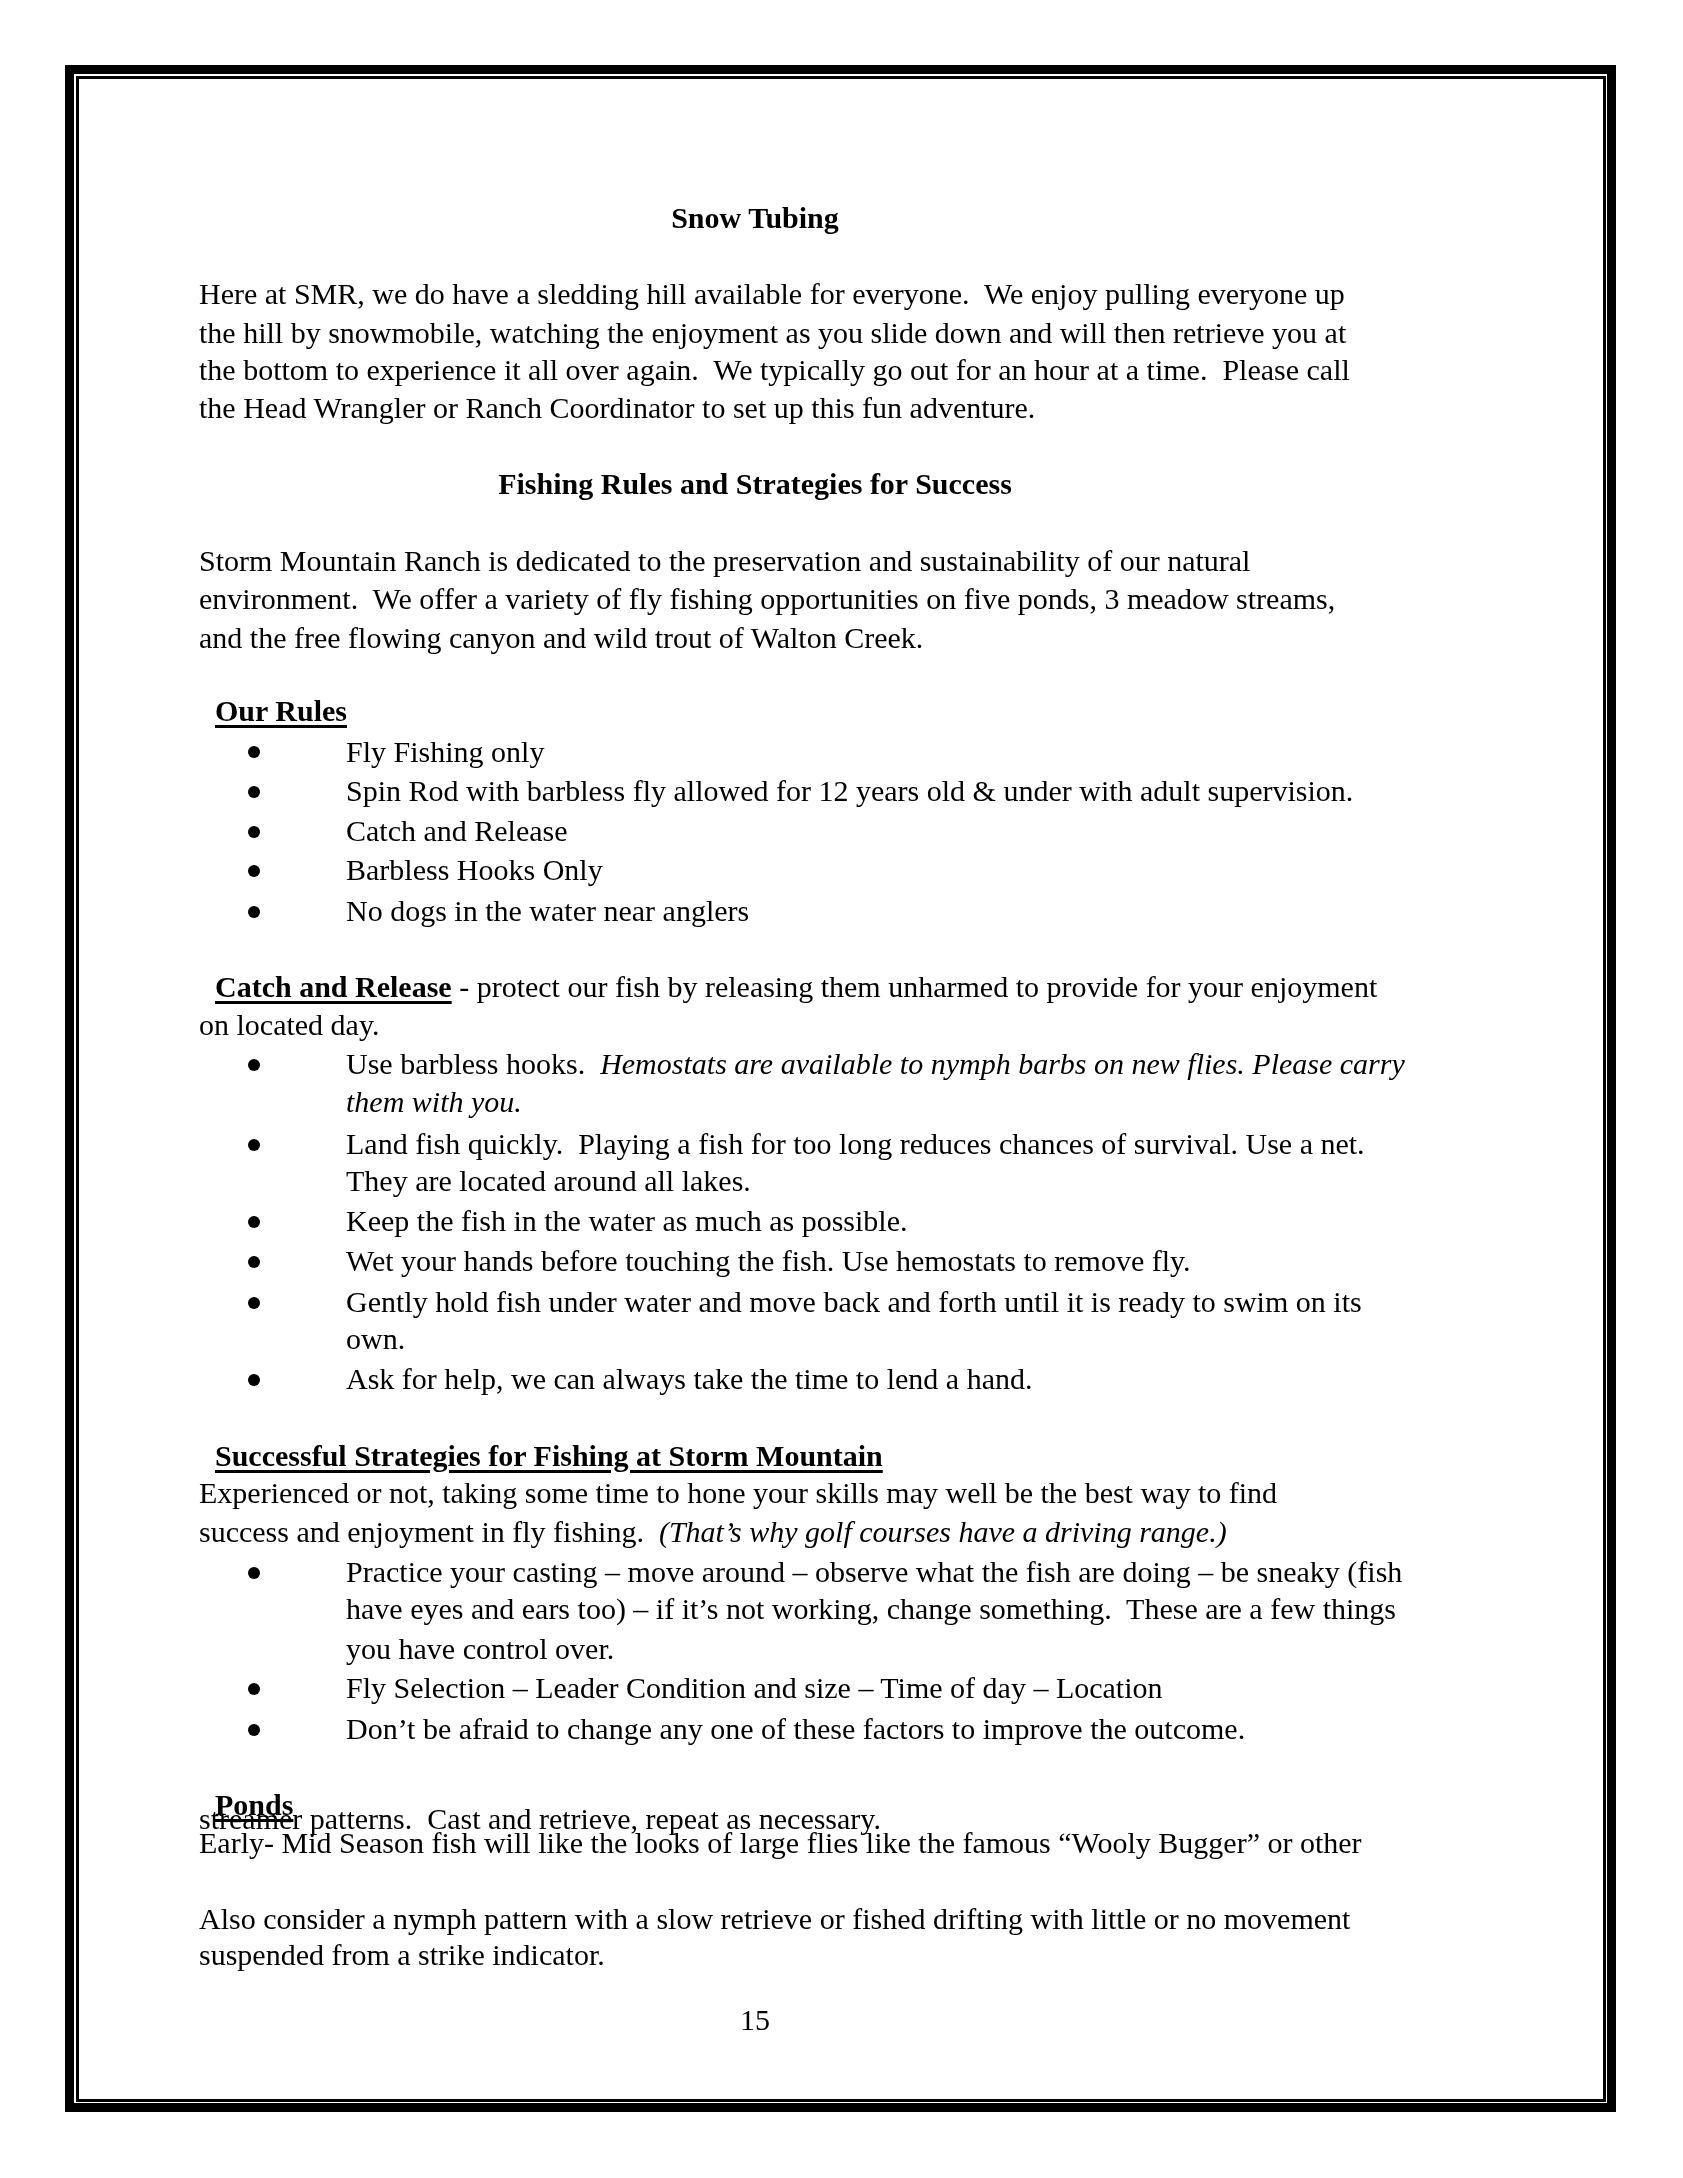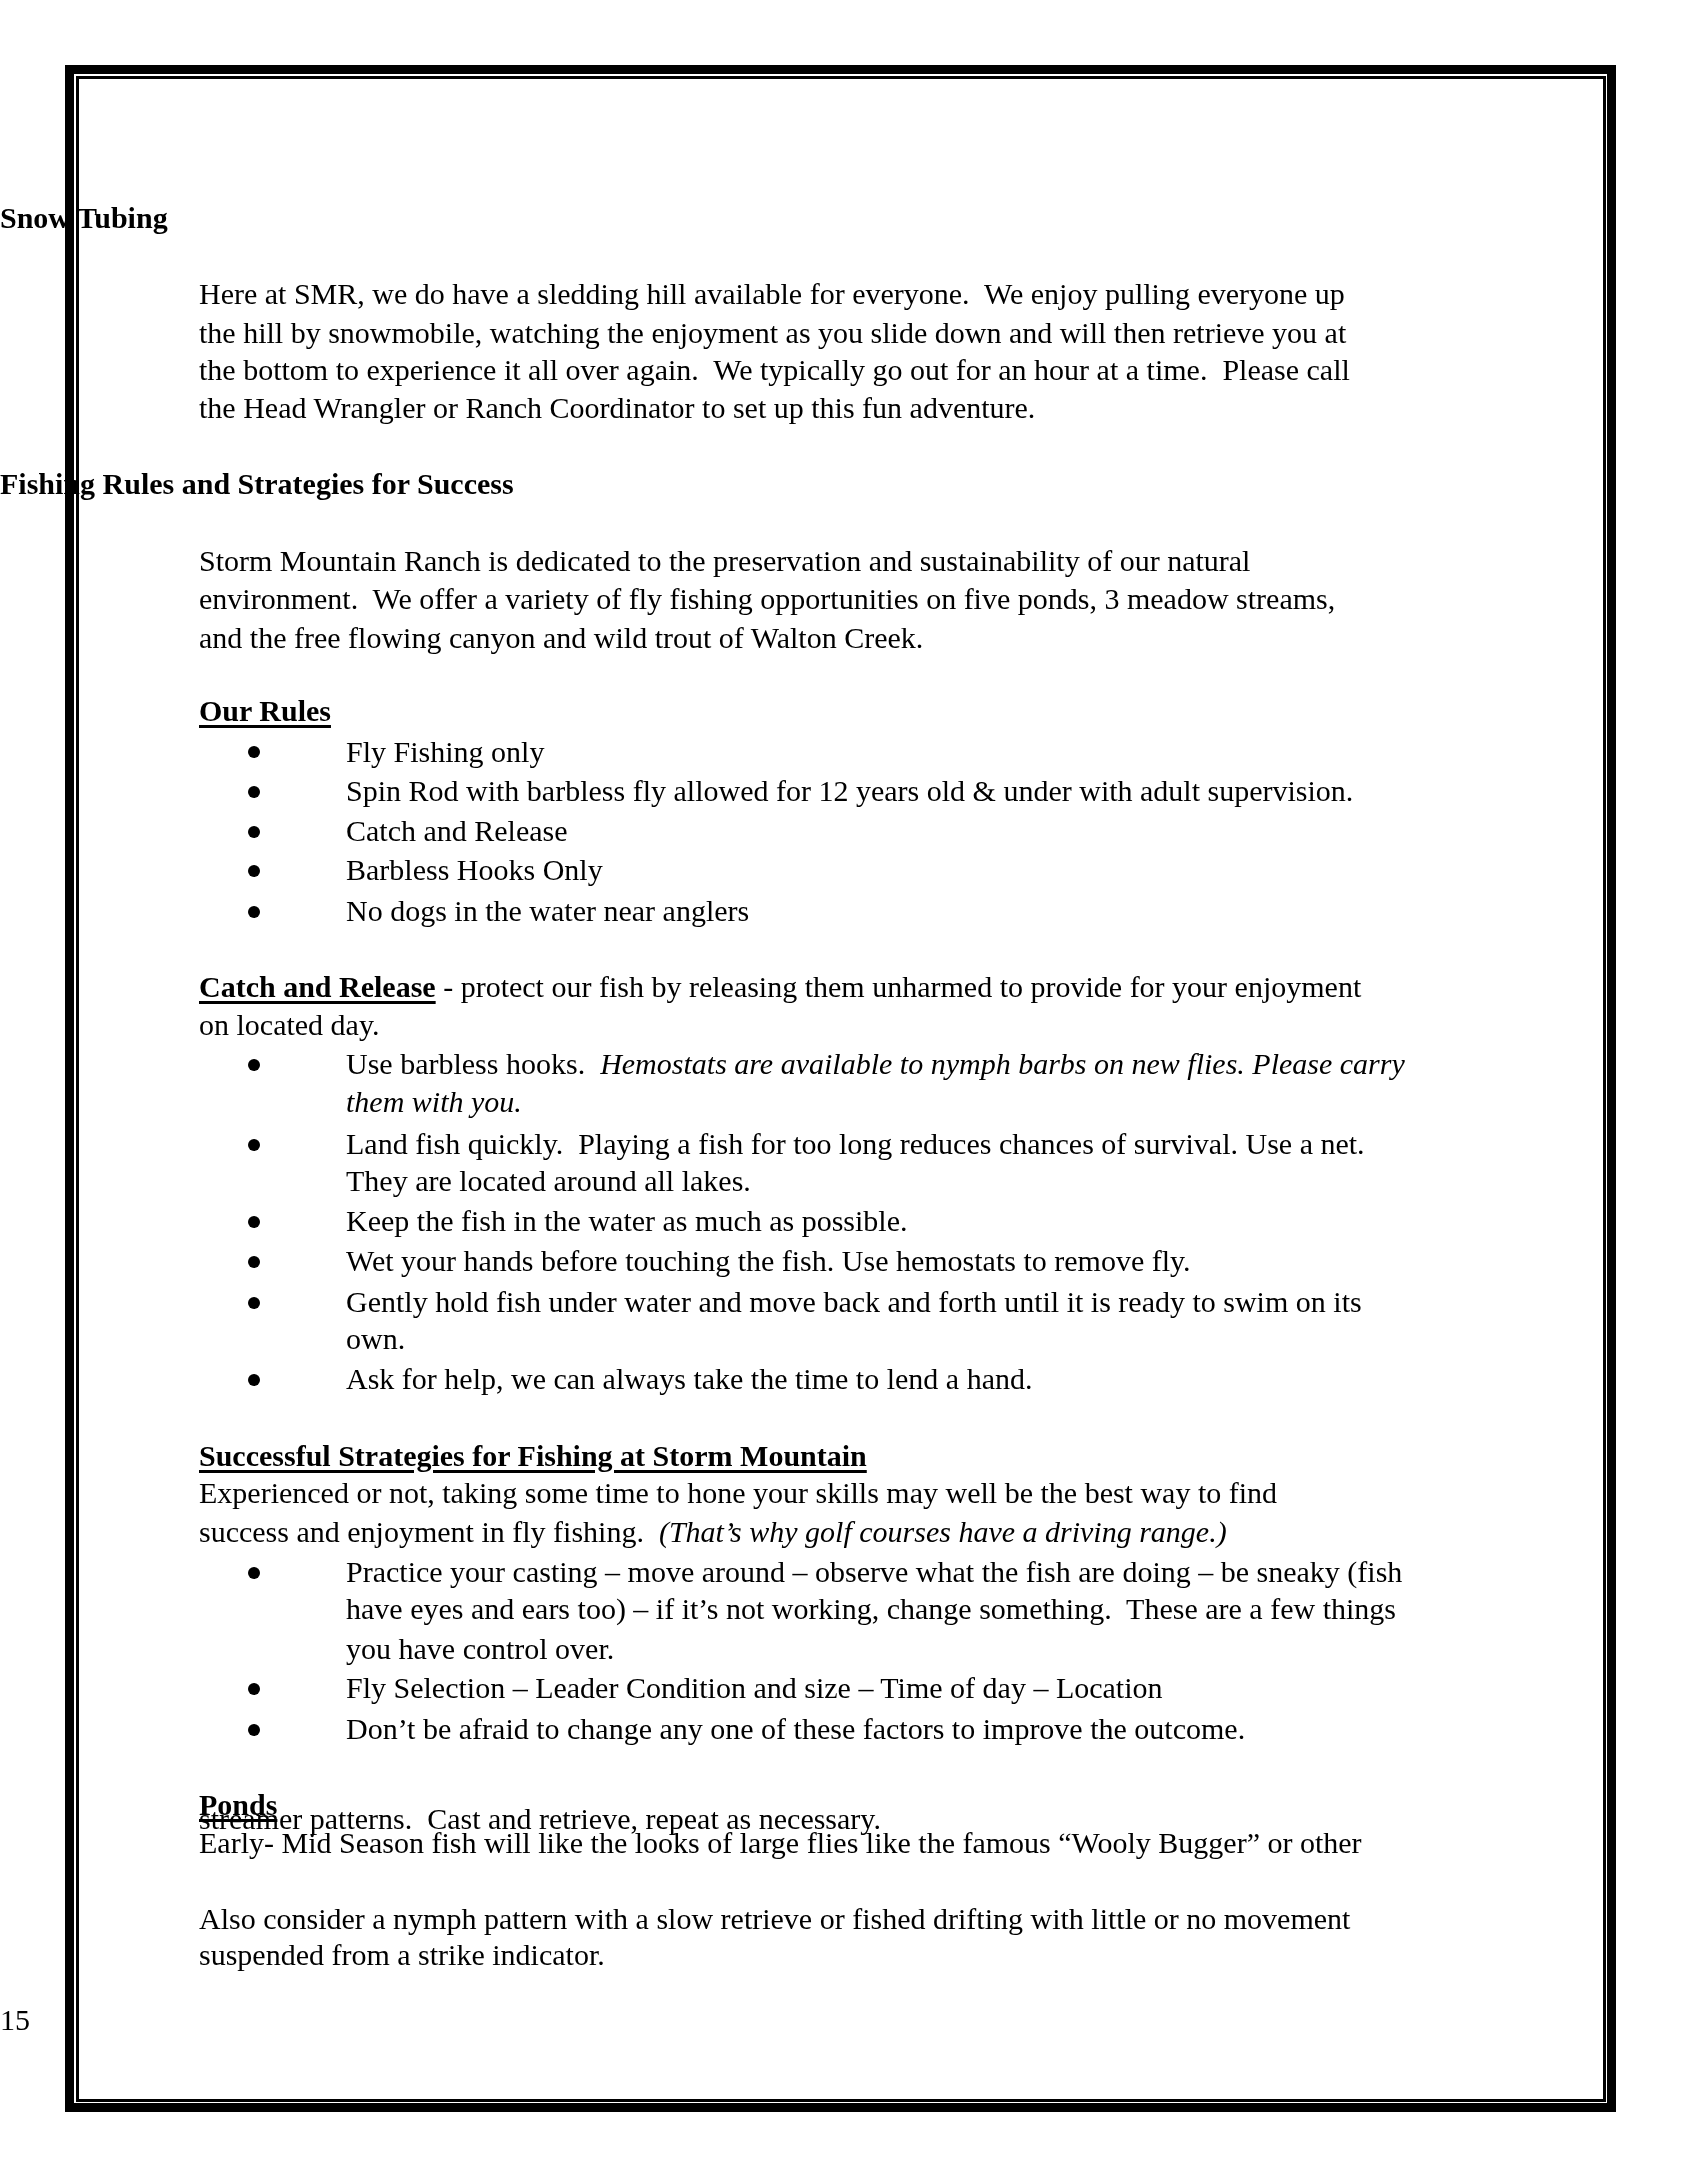--- a/index.html
+++ b/index.html
@@ -5,23 +5,23 @@
   html, body { margin: 0; padding: 0; background: #ffffff; }
   body { width: 1683px; height: 2178px; position: relative; overflow: hidden;
          font-family: "Liberation Serif", "DejaVu Serif", serif; color: #000; }
   .frame-outer { position: absolute; left: 65px; top: 65px; width: 1551px; height: 2047px;
                  box-sizing: border-box; border: 9px solid #000; }
   .frame-inner { position: absolute; left: 76px; top: 76px; width: 1530px; height: 2026px;
                  box-sizing: border-box; border: 3px solid #000; }
   .line { position: absolute; white-space: pre; font-size: 30px; line-height: 38px; height: 38px; }
   .left { left: 199px; }
   .bullet-text { left: 298px; margin-left: 48px; }
-  .center { left: 0; width: 1510px; }
+  .center { left: 0; width: 1510px; text-align: center; }
   .bold { font-weight: bold; }
-  .heading-u { font-weight: bold; text-decoration: underline; text-decoration-thickness: 3px; text-underline-offset: 4px; }
+  .heading-u { font-weight: bold; text-decoration: underline; text-decoration-thickness: 3px; text-underline-offset: 4px; margin-left: 16px; }
   .it { font-style: italic; }
   .bullet { position: absolute; left: 248px; width: 12px; height: 12px; border-radius: 50%; background: #000; }
 </style>
 </head>
 <body>
 
 <div class="frame-outer"></div>
 <div class="frame-inner"></div>
 
 <div class="line center bold" style="top:199px">Snow Tubing</div>

